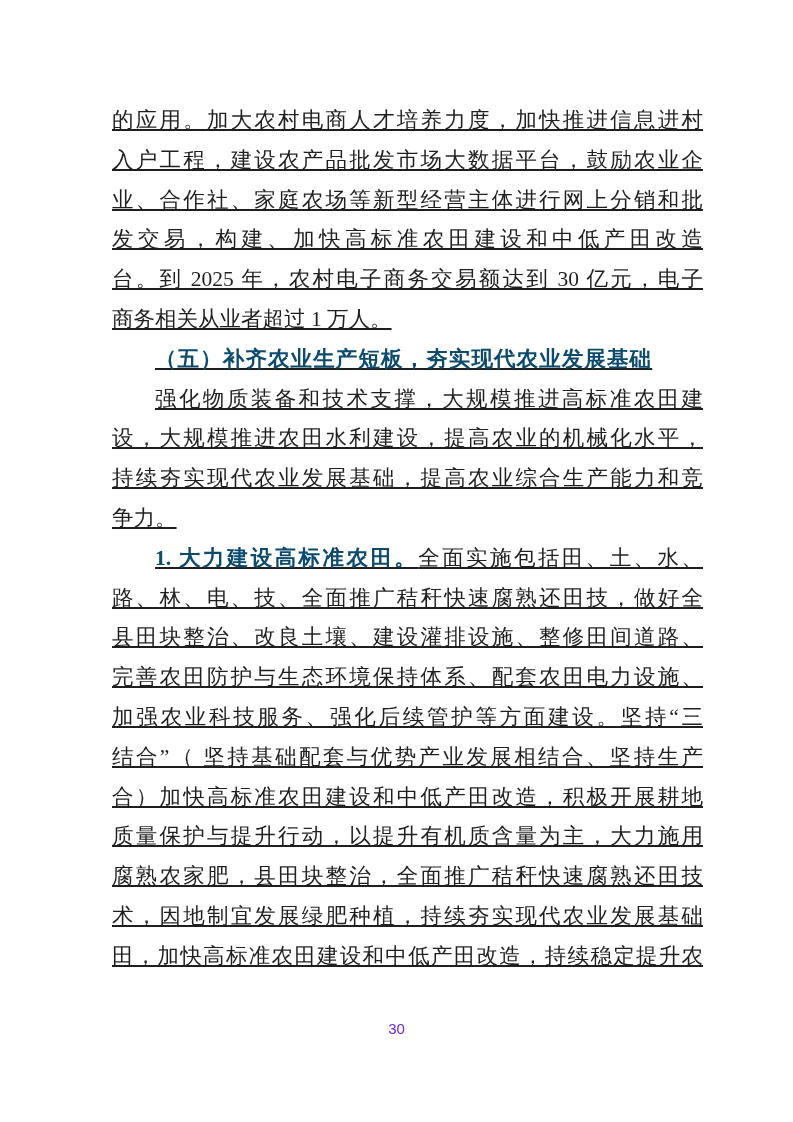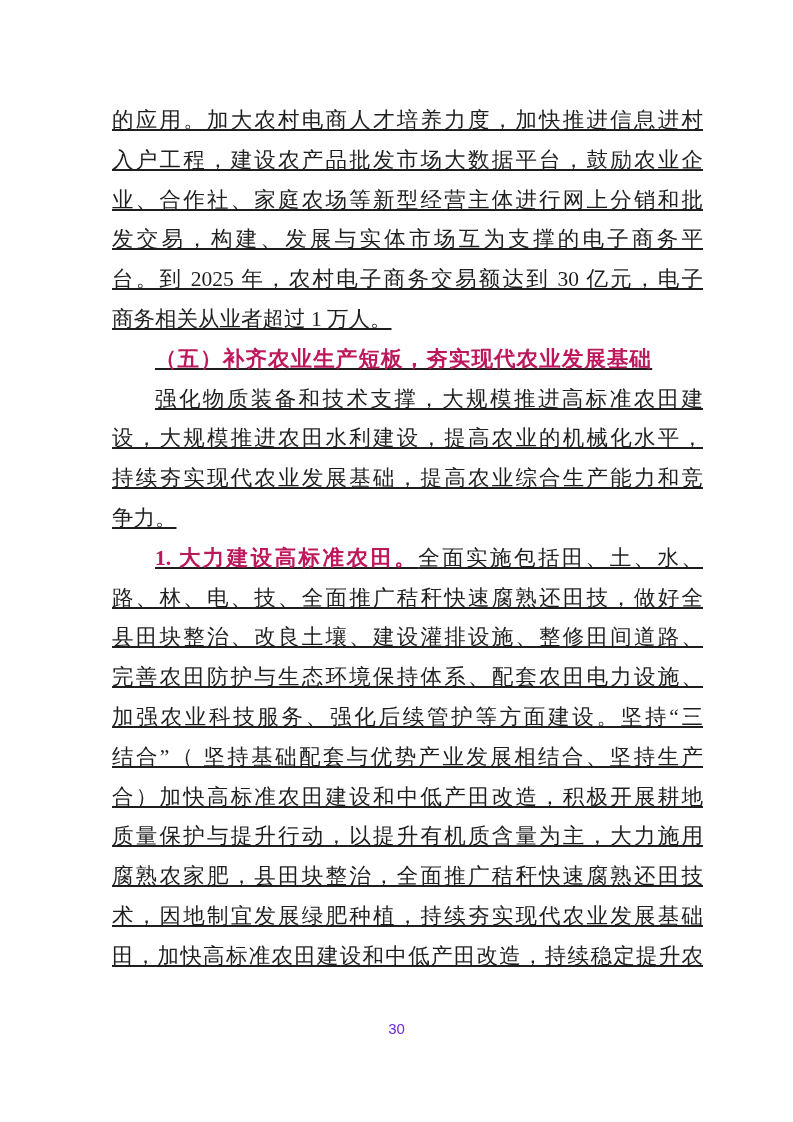--- a/index.html
+++ b/index.html
@@ -27,21 +27,21 @@
     overflow: visible;
   }
   .line.just {
     text-align: justify;
     text-align-last: justify;
     text-justify: inter-character;
   }
   .line.indent { margin-left: 43px; }
   .line.bold, .bold-lead {
     font-weight: 700;
-    color: #be185d;
+    color: #0c4a6e;
   }
   .line.heading { letter-spacing: 1.1px; }
   .page-number {
     position: absolute;
     top: 1018px;
     left: 0;
     width: 793px;
     text-align: center;
     font-family: "Liberation Sans", "DejaVu Sans", sans-serif;
     font-size: 15px;
@@ -49,21 +49,21 @@
     color: #6d28d9;
   }
 </style>
 </head>
 <body>
 
 <div class="doc-body" id="doc-body">
     <div class="line just">的应用。加大农村电商人才培养力度，加快推进信息进村</div>
     <div class="line just">入户工程，建设农产品批发市场大数据平台，鼓励农业企</div>
     <div class="line just">业、合作社、家庭农场等新型经营主体进行网上分销和批</div>
-    <div class="line just">发交易，构建、发展与实体市场互为支撑的电子商务平</div>
+    <div class="line just">发交易，构建、加快高标准农田建设和中低产田改造</div>
     <div class="line just">台。到 2025 年，农村电子商务交易额达到 30 亿元，电子</div>
     <div class="line">商务相关从业者超过 1 万人。</div>
     <div class="line indent bold heading">（五）补齐农业生产短板，夯实现代农业发展基础</div>
     <div class="line just indent">强化物质装备和技术支撑，大规模推进高标准农田建</div>
     <div class="line just">设，大规模推进农田水利建设，提高农业的机械化水平，</div>
     <div class="line just">持续夯实现代农业发展基础，提高农业综合生产能力和竞</div>
     <div class="line">争力。</div>
     <div class="line just indent"><span class="bold-lead">1. 大力建设高标准农田。</span><span>全面实施包括田、土、水、</span></div>
     <div class="line just">路、林、电、技、全面推广秸秆快速腐熟还田技，做好全</div>
     <div class="line just">县田块整治、改良土壤、建设灌排设施、整修田间道路、</div>

